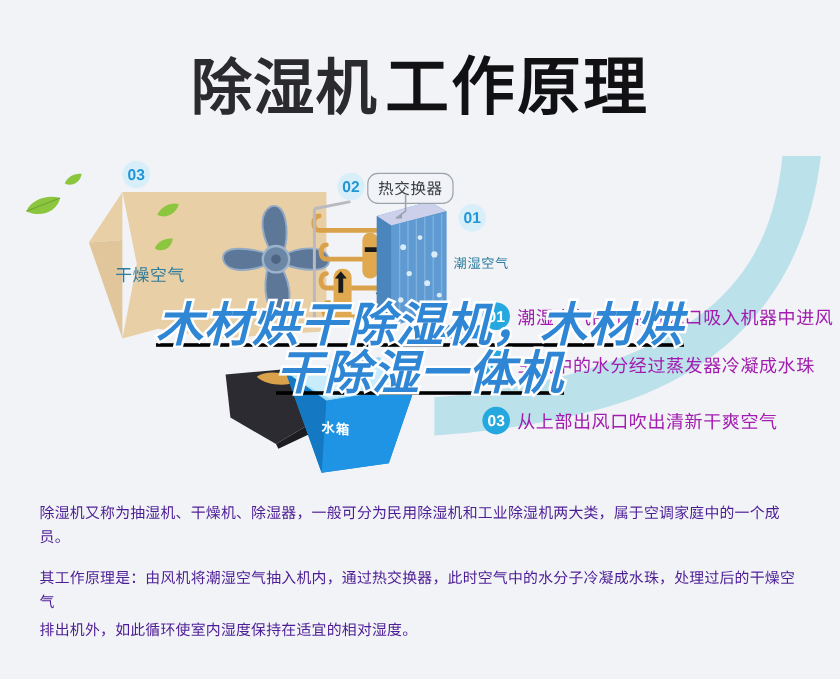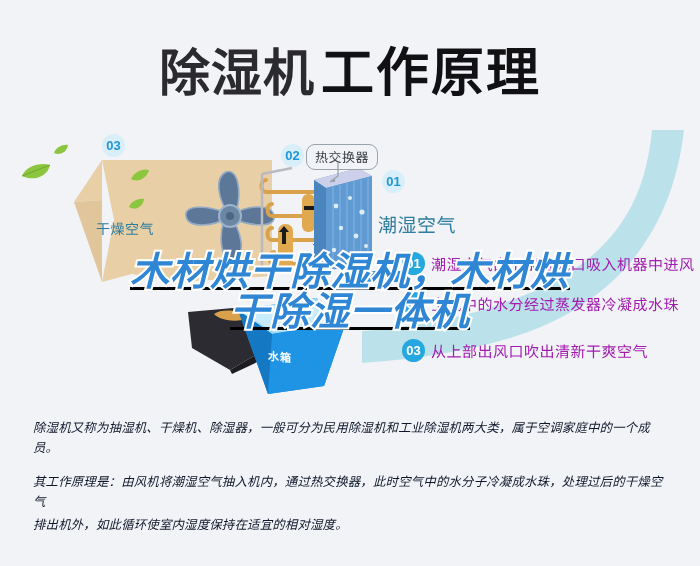--- a/index.html
+++ b/index.html
@@ -231,23 +231,22 @@
   .copy {
     position: absolute;
     left: 33px;
     top: 418px;
     width: 634px;
   }
   .copy p {
     margin: 0 0 3px 0;
     font-size: 12.4px;
     line-height: 20px;
-    color: #0f172a;
+    color: #4c1d95;
     letter-spacing: 0.2px;
-    font-style: italic;
   }
   .copy .gap {
     margin-top: 14px;
   }
 </style>
 </head>
 <body>
 
 <div id="page">
 
@@ -360,21 +359,21 @@
     <div class="callout-label blue" style="left:96px; top:92px; font-size:14px;">干燥空气</div>
 
     <div class="badge" style="left:281px; top:18px;">02</div>
     <div class="bubble">热交换器</div>
     <svg style="position:absolute; left:318px; top:36px; width:26px; height:22px;" viewBox="0 0 26 22">
       <path d="M20 0 L20 14 L12 20" stroke="#9aa2ab" stroke-width="1.3" fill="none"></path>
       <path d="M12 20 L17 16 L17 20 Z" fill="#9aa2ab"></path>
     </svg>
 
     <div class="badge" style="left:382px; top:44px;">01</div>
-    <div class="callout-label blue" style="left:378px; top:84px; font-size:19px;">潮湿空气</div>
+    <div class="callout-label blue" style="left:378px; top:84px; font-size:11px;">潮湿空气</div>
 
     <div class="step-line" style="left:402px; top:126px;">
       <span class="badge solid" style="position:relative; left:0; top:0;">01</span>
       <span class="step-text">潮湿空气由下部进风口吸入机器中进风</span>
     </div>
     <div class="step-line" style="left:402px; top:166px;">
       <span class="badge solid" style="position:relative; left:0; top:0;">02</span>
       <span class="step-text">空气中的水分经过蒸发器冷凝成水珠</span>
     </div>
     <div class="step-line" style="left:402px; top:213px;">

